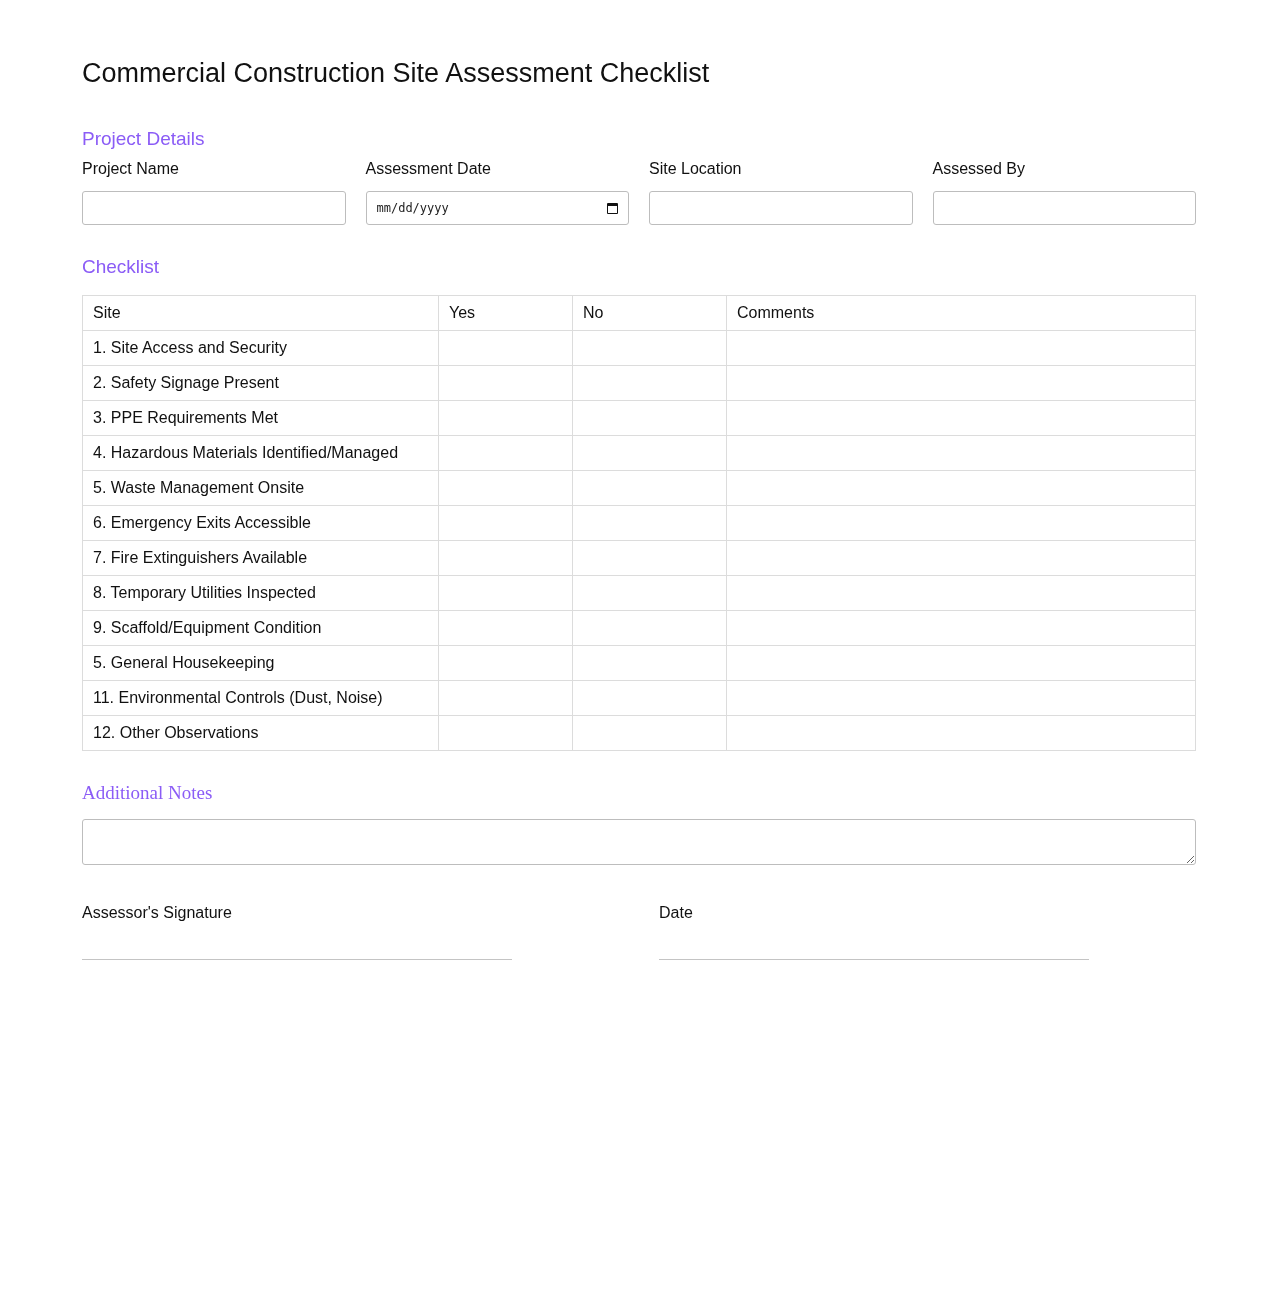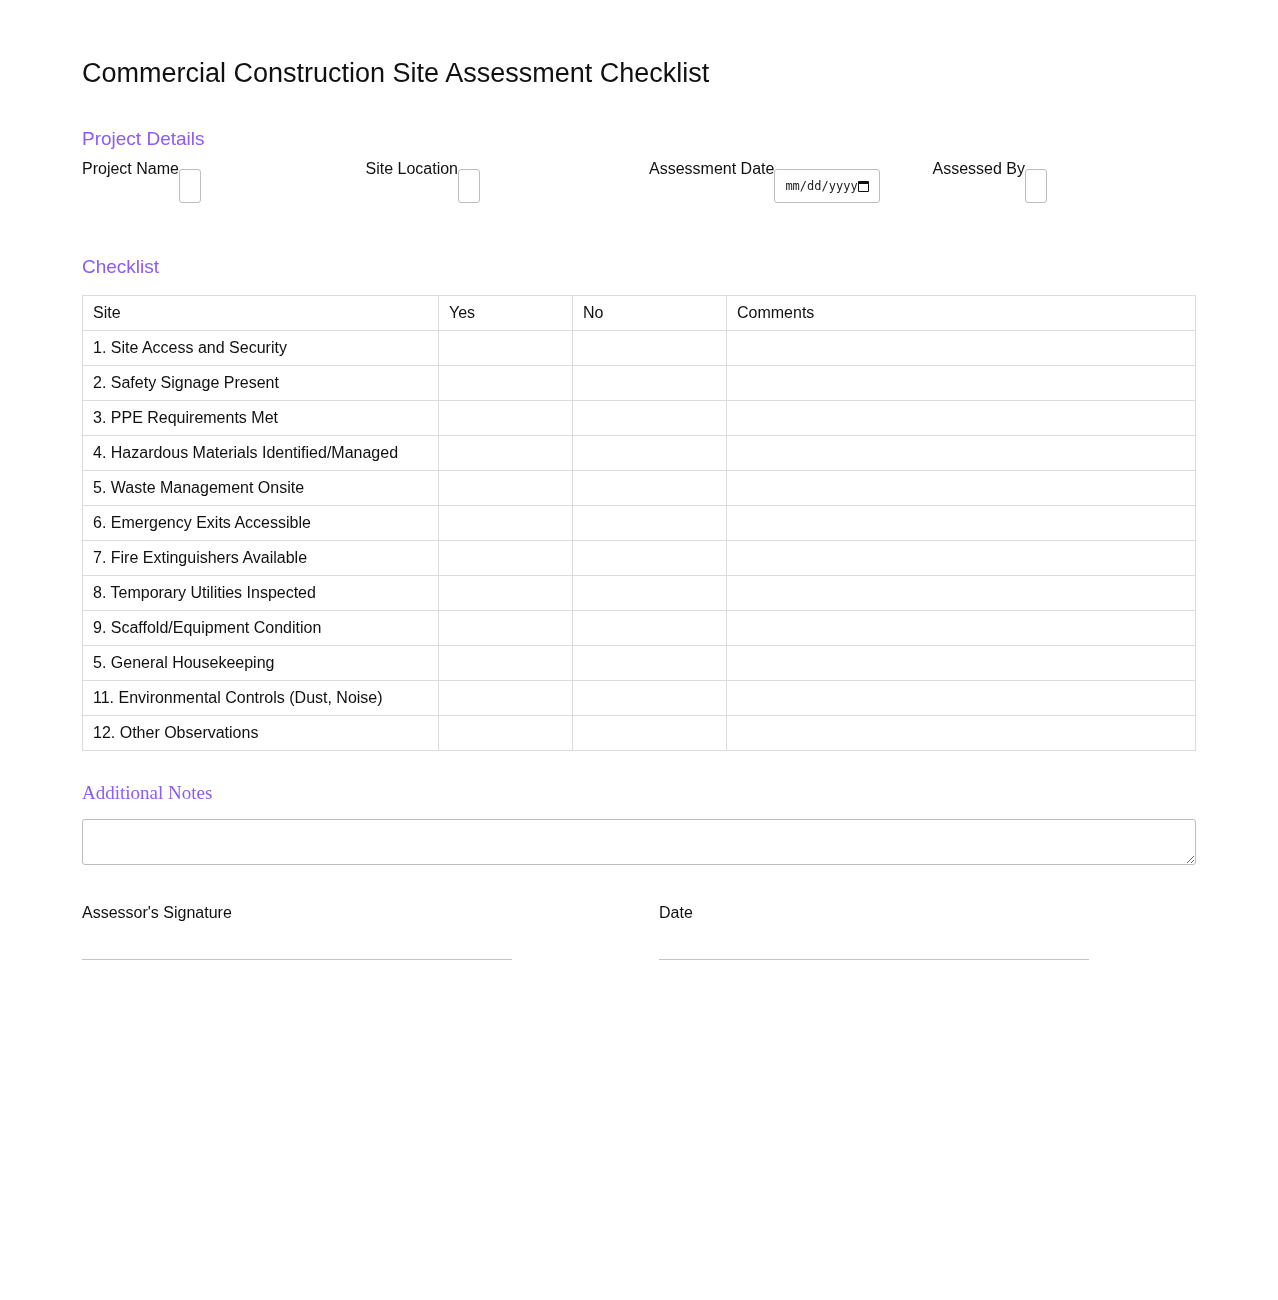--- a/index.html
+++ b/index.html
@@ -13,21 +13,21 @@
     .page { position: absolute; left: 82px; top: 0; width: 1114px; }
     h1 {
       margin: 0; position: absolute; top: 58px; left: 0;
       font-size: 27px; font-weight: normal; color: #111; white-space: nowrap;
     }
     .section-title {
       position: absolute; left: 0; margin: 0;
       font-size: 19px; font-weight: normal; color: #8b5cf6;
     }
     .fields { position: absolute; top: 158px; left: 0; width: 1114px; display: flex; gap: 20px; }
-    .field { flex: 1; display: flex; }
+    .field { flex: 1; display: flex; flex-direction: column; }
     .field label { font-size: 16px; color: #111; height: 22px; line-height: 22px; }
     .field .input {
       margin-top: 11px; height: 34px; border: 1px solid #bdbdbd; border-radius: 3px; background: #fff;
       display: flex; align-items: center; padding: 0 10px;
     }
     .date-text { font-family: "DejaVu Sans Mono", monospace; font-size: 12px; color: #222; flex: 1; }
     .cal-icon { width: 11px; height: 11px; border: 1.5px solid #111; border-top-width: 3px; border-radius: 1px; }
     table {
       position: absolute; top: 295px; left: 0; width: 1114px;
       border-collapse: collapse; font-size: 16px;
@@ -55,29 +55,29 @@
   <h1>Commercial Construction Site Assessment Checklist</h1>
 
   <h2 class="section-title" style="top:128px;">Project Details</h2>
 
   <div class="fields">
     <div class="field">
       <label>Project Name</label>
       <div class="input"></div>
     </div>
     <div class="field">
-      <label>Site Location</label>
-      <div class="input"></div>
-    </div>
-    <div class="field">
       <label>Assessment Date</label>
       <div class="input">
         <span class="date-text">mm/dd/yyyy</span>
         <span class="cal-icon"></span>
       </div>
+    </div>
+    <div class="field">
+      <label>Site Location</label>
+      <div class="input"></div>
     </div>
     <div class="field">
       <label>Assessed By</label>
       <div class="input"></div>
     </div>
   </div>
 
   <h2 class="section-title" style="top:256px;">Checklist</h2>
 
   <table>

